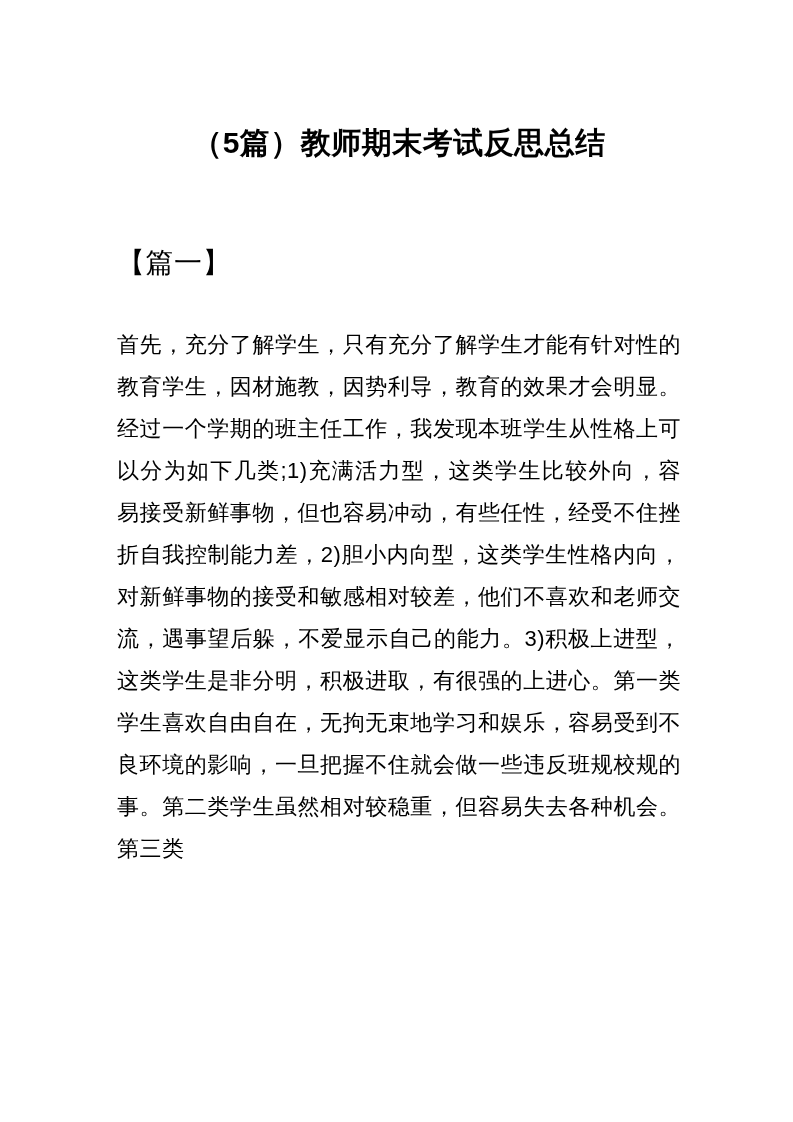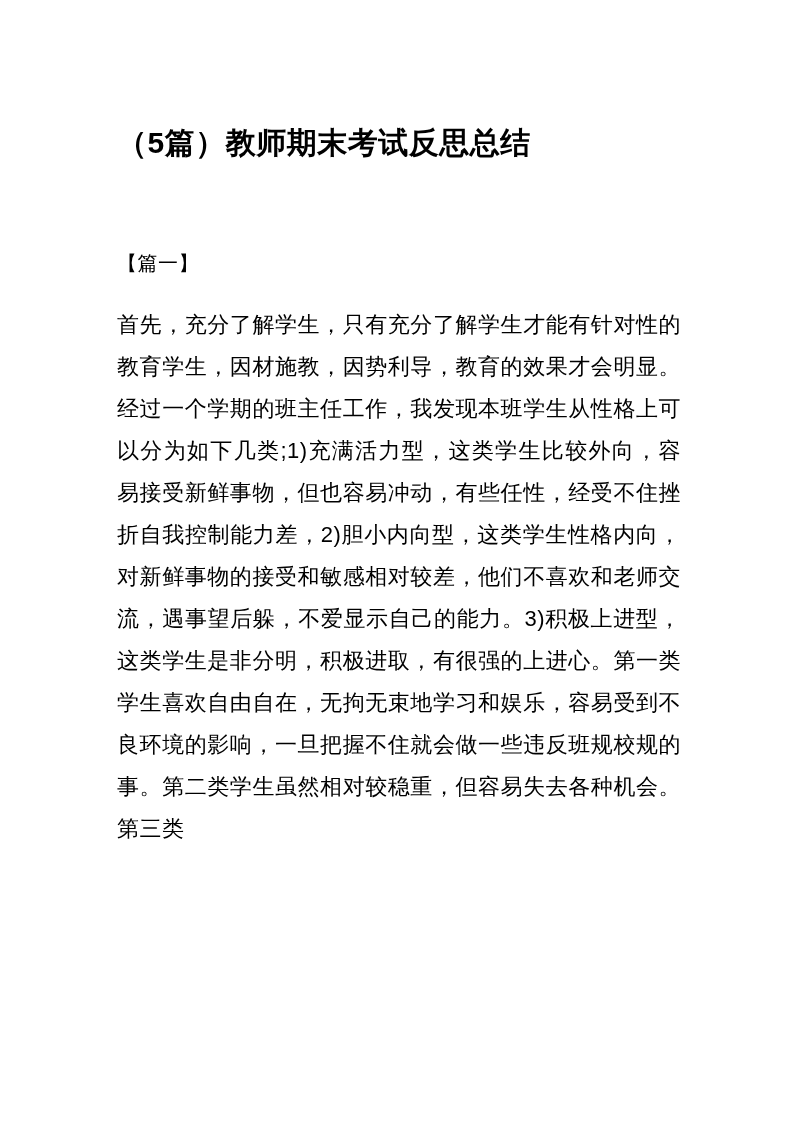--- a/index.html
+++ b/index.html
@@ -20,40 +20,41 @@
     height: 1122px;
     background: #ffffff;
     padding: 0 112px 0 117px;
   }
   .doc-title {
     margin: 0;
     padding-top: 121px;
     font-size: 30px;
     line-height: 44px;
     font-weight: bold;
+    text-align: center;
     letter-spacing: 0.5px;
     white-space: nowrap;
   }
   .section-heading {
     margin: 77px 0 0 0;
-    font-size: 20px;
+    font-size: 28px;
     line-height: 42px;
     font-weight: normal;
     letter-spacing: 0.5px;
   }
   .para {
     margin: 0;
     font-size: 22px;
     line-height: 42px;
     letter-spacing: 0.5px;
     text-align: justify;
     text-justify: inter-ideograph;
   }
   .para-1 { margin-top: 44px; }
-  .para-2 { margin-top: 20px; }
+  .para-2 { margin-top: 40px; }
 </style>
 </head>
 <body>
 
 <div class="page">
   <h1 class="doc-title">（5篇）教师期末考试反思总结</h1>
 
   <div class="section">
     <div class="section-heading">【篇一】</div>
 

